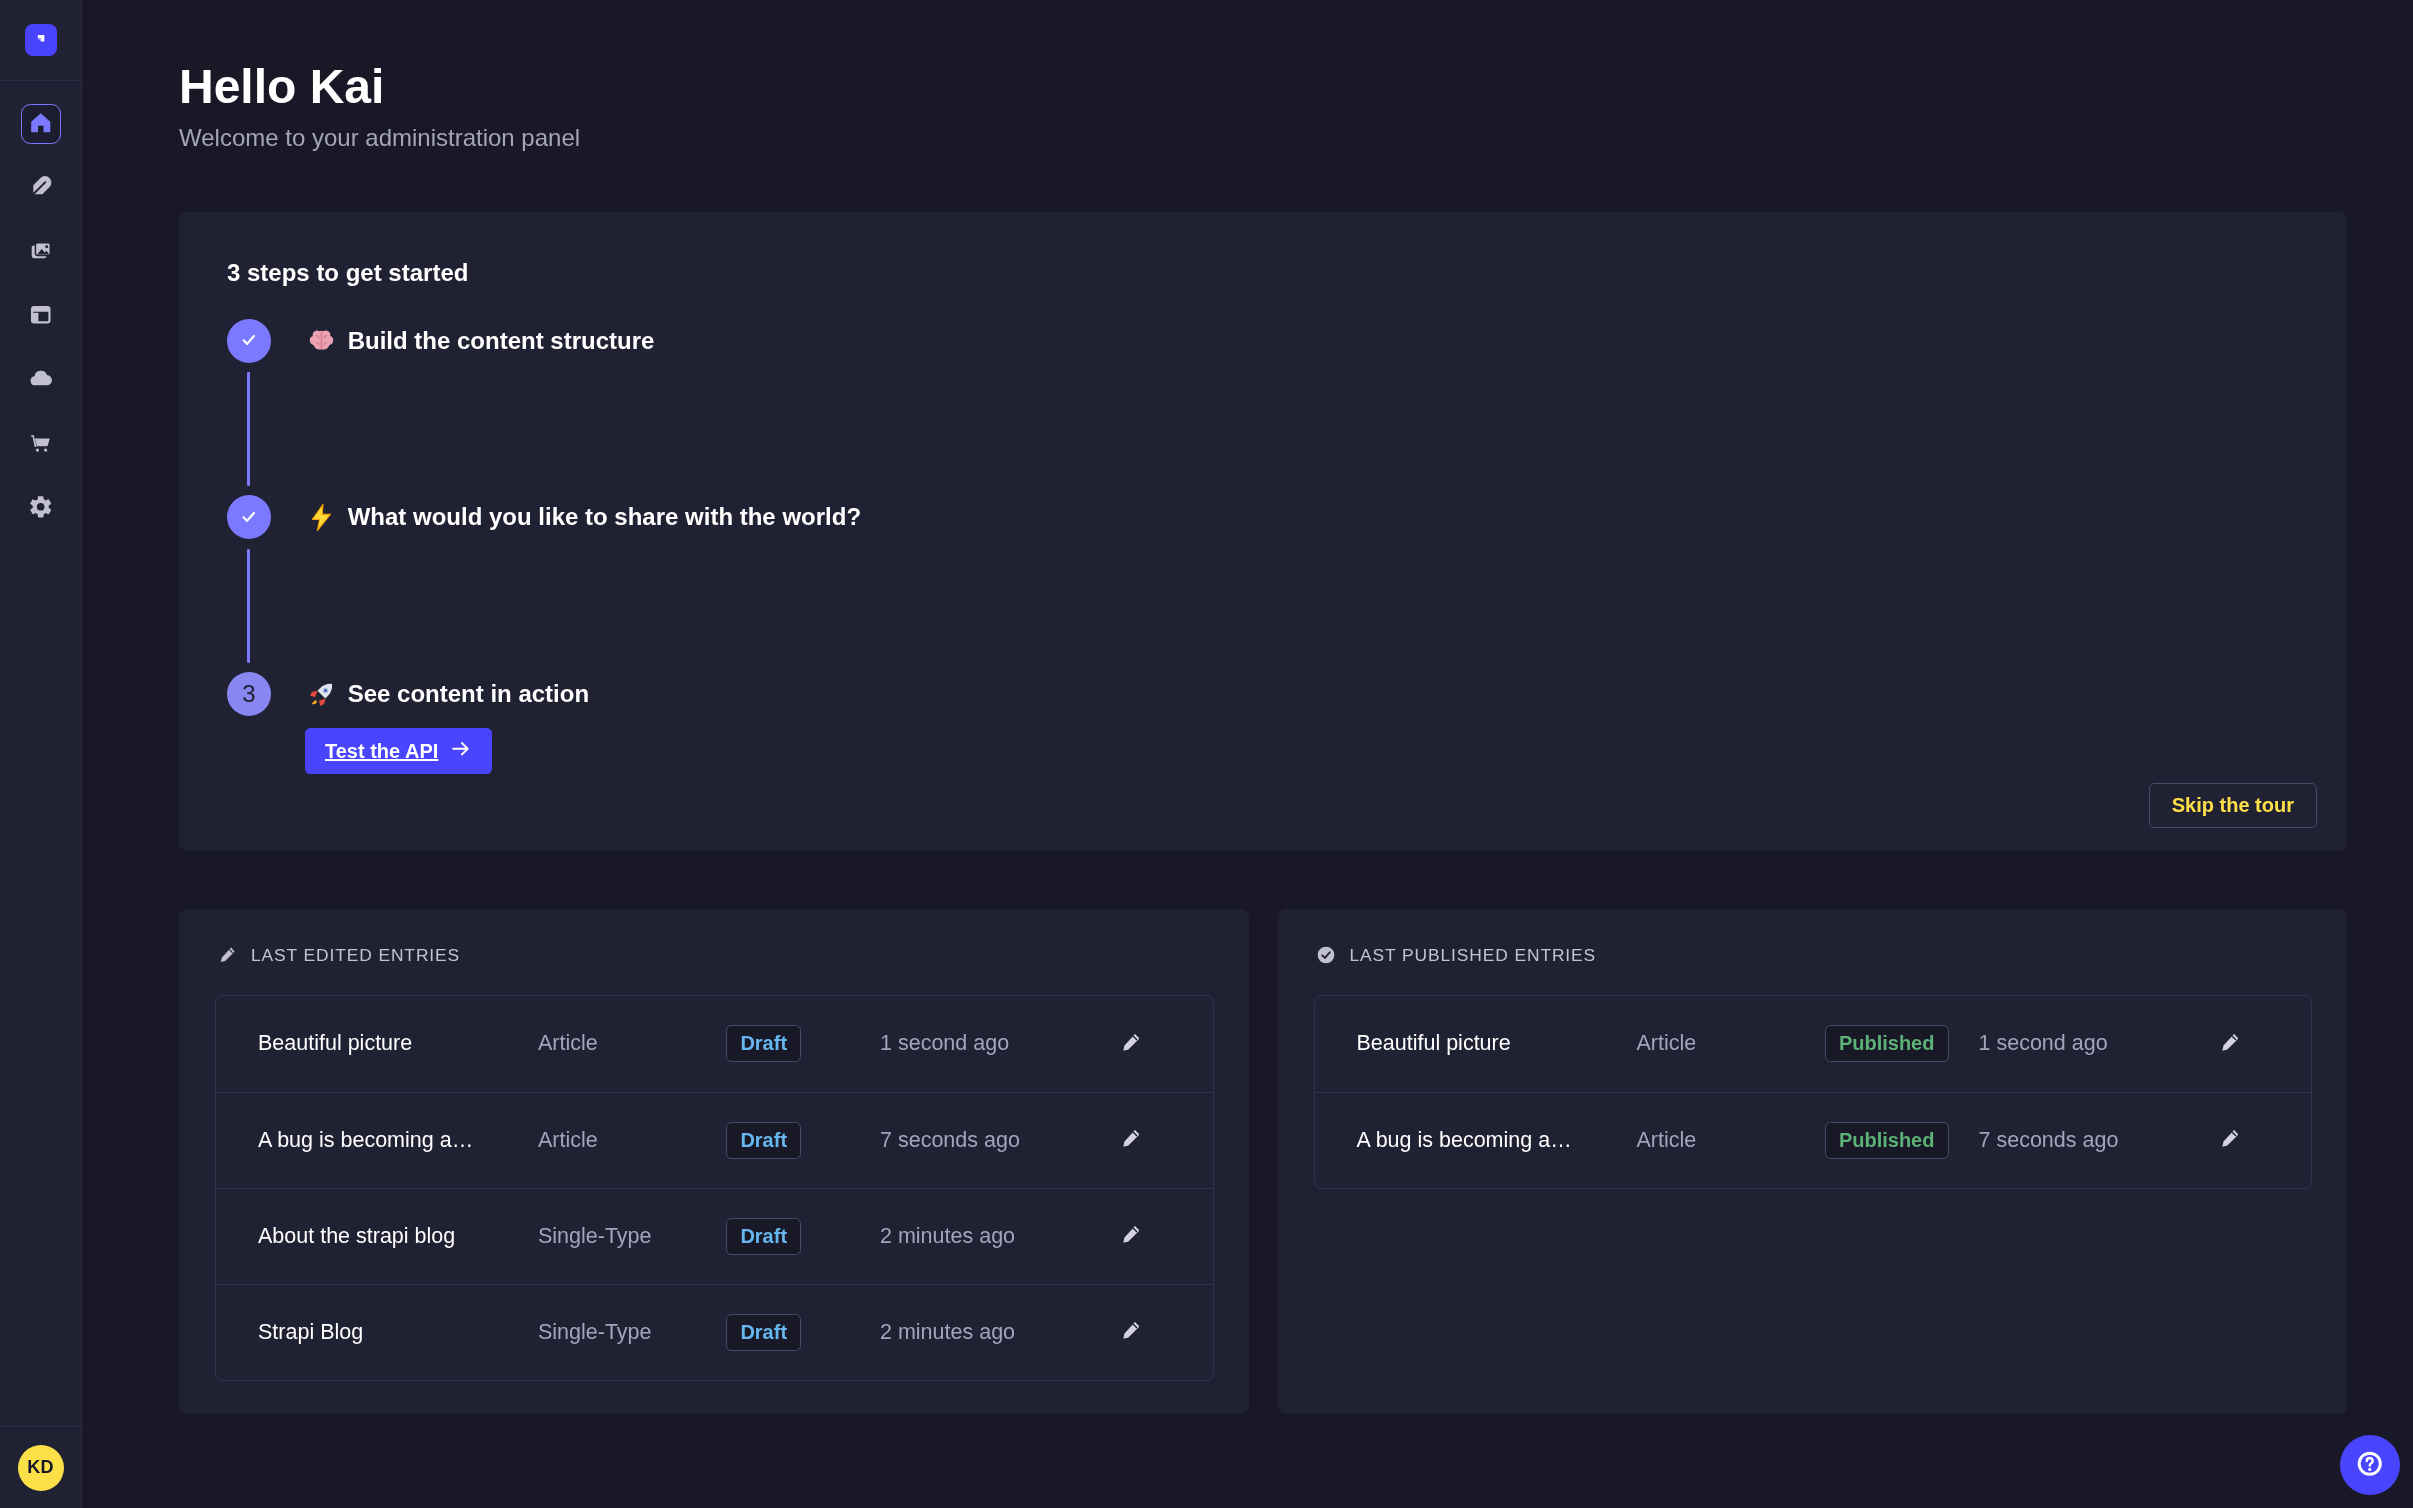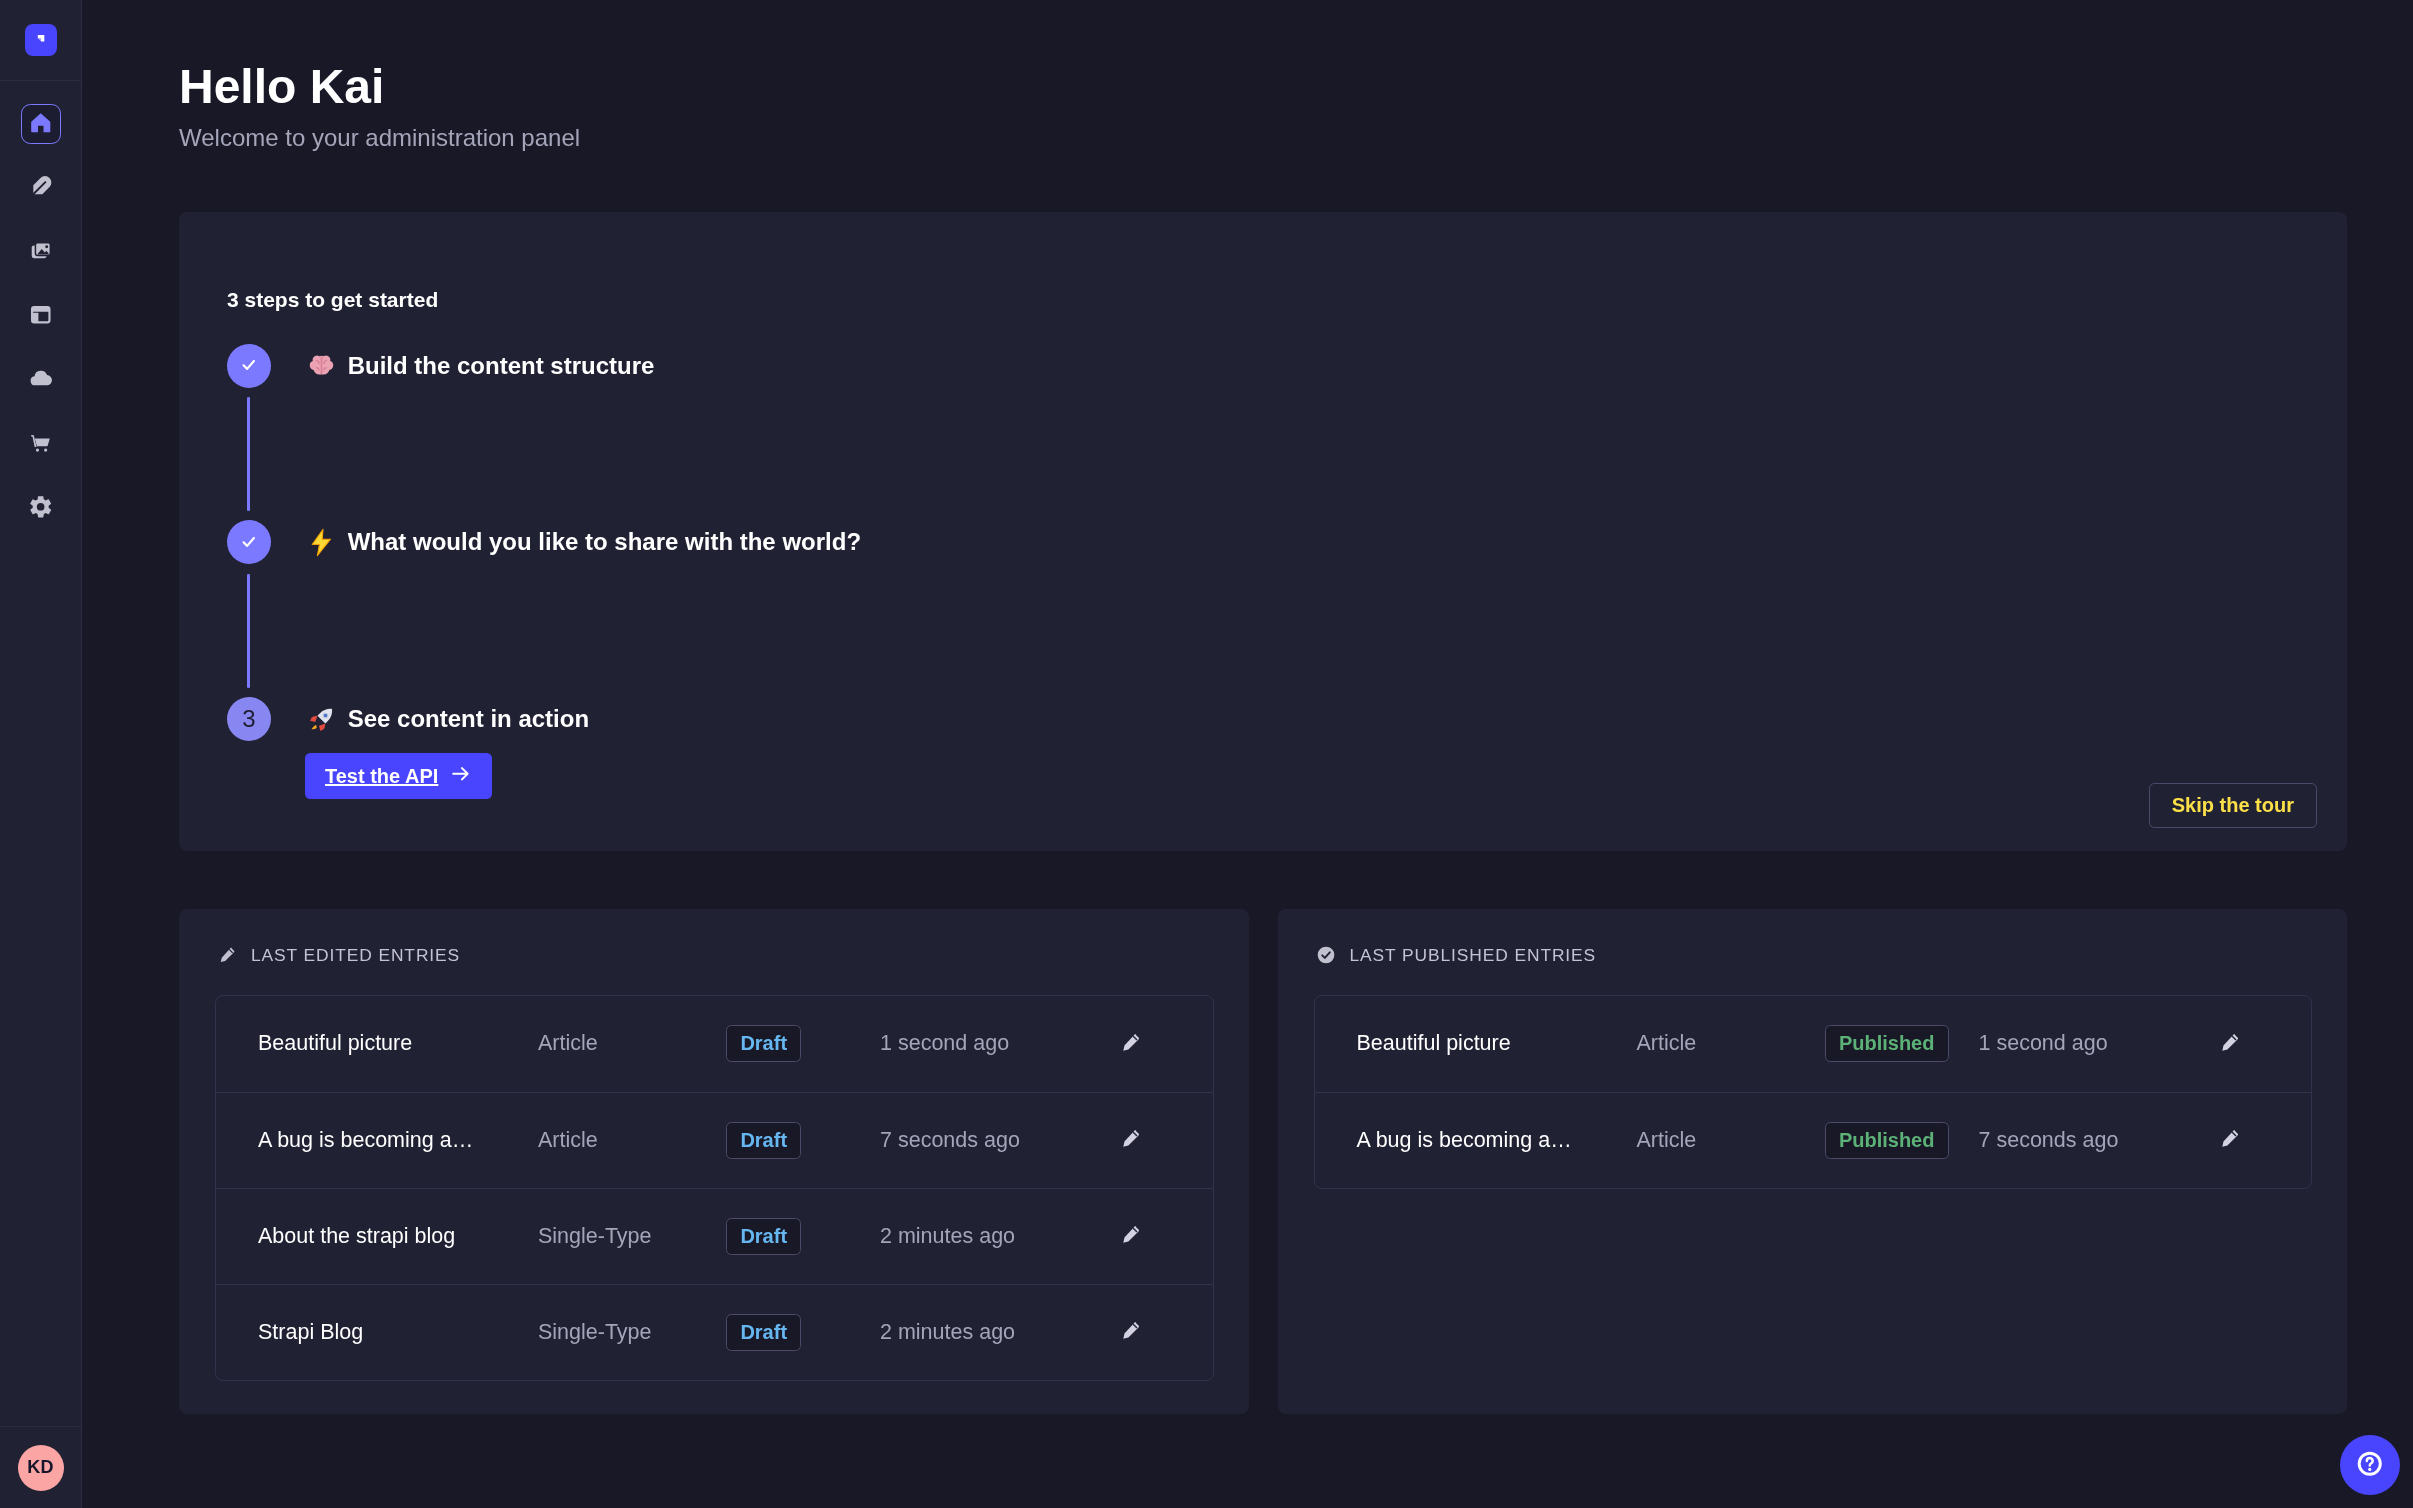--- a/index.html
+++ b/index.html
@@ -27,35 +27,35 @@
     width:40px; height:40px; border-radius:9.4px; border:none; background:transparent;
     display:flex; align-items:center; justify-content:center; cursor:pointer; color:#c0c0cf;
   }
   .nav-btn svg { width:25.5px; height:25.5px; }
   .nav-btn.active { background:#1d1d31; border:1.3px solid #7b79ff; color:#7b79ff; }
   .sidebar-bottom {
     margin-top:auto; width:100%; height:82px; border-top:0.7px solid #2b2b44;
     display:flex; align-items:center; justify-content:center;
   }
   .avatar {
-    width:46px; height:46px; border-radius:50%; background:#fca5a5; border:none; cursor:pointer;
+    width:46px; height:46px; border-radius:50%; background:#fde047; border:none; cursor:pointer;
     color:#16162b; font-size:18px; font-weight:700; font-family:"Liberation Sans",sans-serif;
     display:flex; align-items:center; justify-content:center; letter-spacing:0.3px;
   }
   
   .main { position:absolute; left:96px; top:0; width:2332px; height:1508px; }
   .page-header { padding:57px 0 0 83px; }
   .page-header h1 { font-size:48px; font-weight:700; color:#fff; line-height:59px; }
   .page-header p { font-size:24px; color:#a5a5ba; margin-top:8px; }
   
   .tour-card {
     position:relative; margin:60px 81px 0 83px; height:639px;
     background:#212134; border-radius:8px; padding:47px 48px 0 48px;
   }
-  .tour-card h2 { font-size:21px; font-weight:700; color:#fff; margin-bottom:31.5px;margin-top:29px; }
+  .tour-card h2 { font-size:24px; font-weight:700; color:#fff; margin-bottom:31.5px; }
   .step-row { display:flex; align-items:center; gap:35px; }
   .step-circle {
     width:44px; height:44px; border-radius:50%; flex:0 0 44px;
     display:flex; align-items:center; justify-content:center;
   }
   .step-circle.done { background:#7b79ff; }
   .step-circle.current { background:#8886f0; color:#1e1e32; font-size:24px; font-weight:500; }
   .step-circle svg { width:21.5px; height:21.5px; }
   .step-label { display:flex; align-items:center; gap:10.7px; font-size:24px; font-weight:600; color:#fff; }
   .emoji { width:31px; height:31px; display:inline-flex; }

